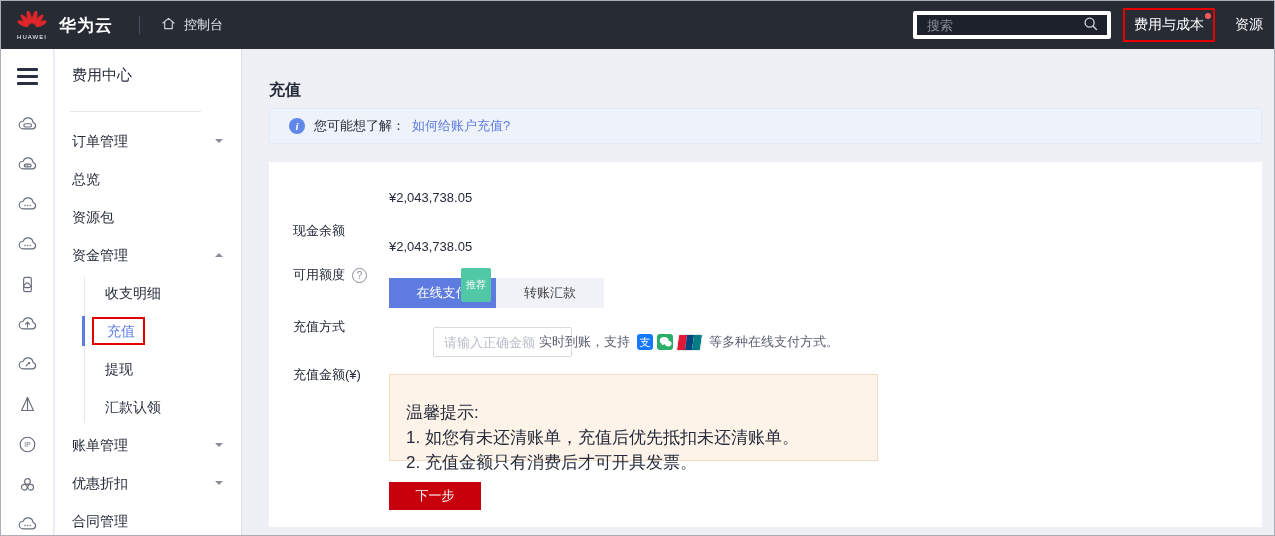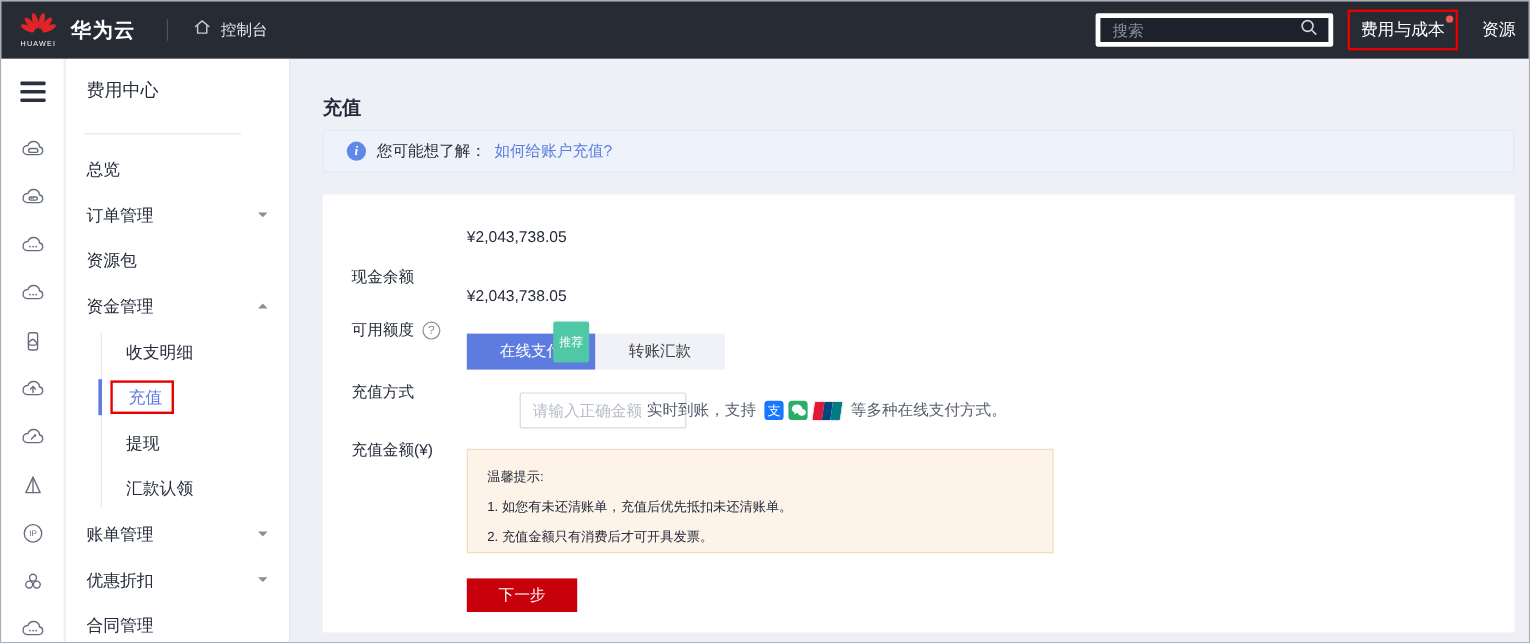--- a/index.html
+++ b/index.html
@@ -75,21 +75,21 @@
   .pay-icons{display:flex;align-items:center;margin:0 5px;}
   .pay{margin:0 2px;display:flex;align-items:center;justify-content:center;}
   .pay.alipay{width:16px;height:16px;background:#1677ff;border-radius:3px;color:#fff;font-size:11px;}
   .pay.wechat{width:16px;height:16px;background:#2aae67;border-radius:3px;}
   .pay.unionpay{width:23px;height:15px;border-radius:2px;overflow:hidden;display:flex;transform:skewX(-8deg);border:1px solid #e8e8e8;}
   .pay.unionpay i{display:block;height:100%;}
   .up-red{width:8px;background:#e21836;}
   .up-blue{width:7px;background:#00457c;}
   .up-green{width:8px;background:#007c85;}
   .tips{position:absolute;left:120px;top:212px;width:489px;height:87px;box-sizing:border-box;background:#fdf3e8;
-        border:1px solid #f2ddc2;padding:11px 16px;font-size:11px;color:#252b3a;line-height:25px;}
+        border:1px solid #f2ddc2;padding:25px 16px;font-size:17px;color:#252b3a;line-height:25px;}
   .next-btn{position:absolute;left:120px;top:320px;width:92px;height:28px;background:#c7000b;color:#fff;border:none;
             font-size:13px;font-family:inherit;cursor:pointer;display:flex;align-items:center;justify-content:center;}
 </style>
 </head>
 <body>
 
 <div class="frame">
 
   <header class="topbar">
     <div class="logo">
@@ -219,25 +219,25 @@
             <circle class="fdot" cx="14.8" cy="13" r=".8"></circle>
           </svg>
       </div>
     </div>
   </nav>
 
   <nav class="sidemenu">
     <div class="menu-title">费用中心</div>
     <div class="menu-divider"></div>
     <div class="menu-list">
-      <div class="menu-item">总览</div>
       <div class="menu-item">
         <span>订单管理</span>
         <i class="caret down"></i>
       </div>
+      <div class="menu-item">总览</div>
       <div class="menu-item">资源包</div>
       <div class="menu-item">
         <span>资金管理</span>
         <i class="caret up"></i>
       </div>
       <div class="submenu">
         <div class="sub-item">收支明细</div>
         <div class="sub-item selected">
           <span class="redbox-side">充值</span>
         </div>

